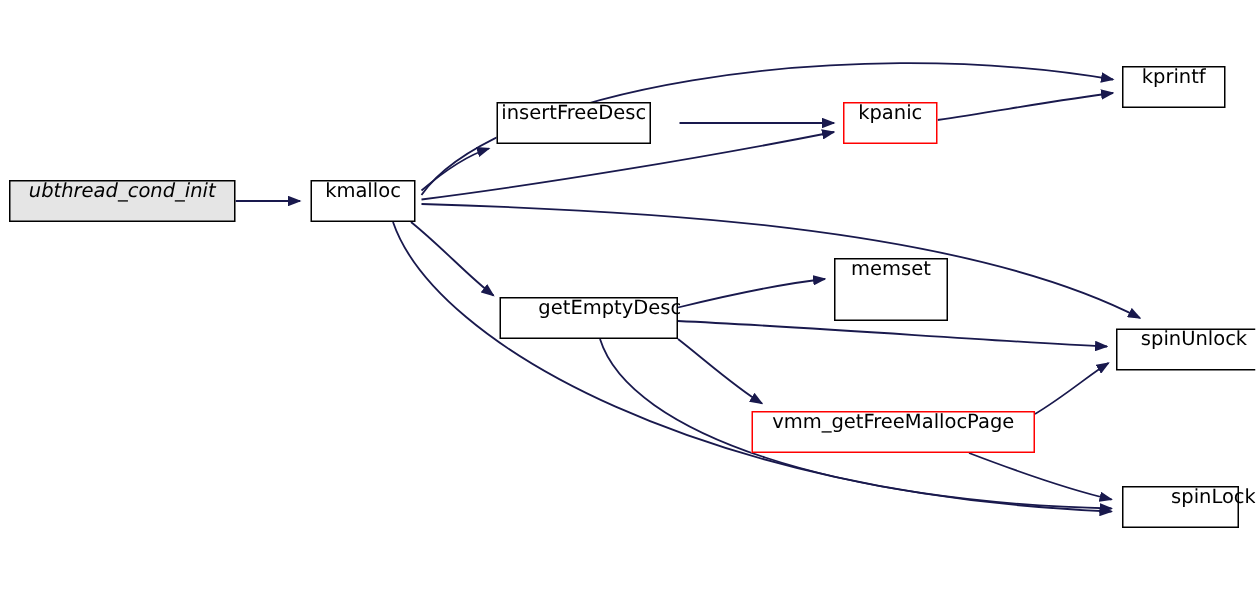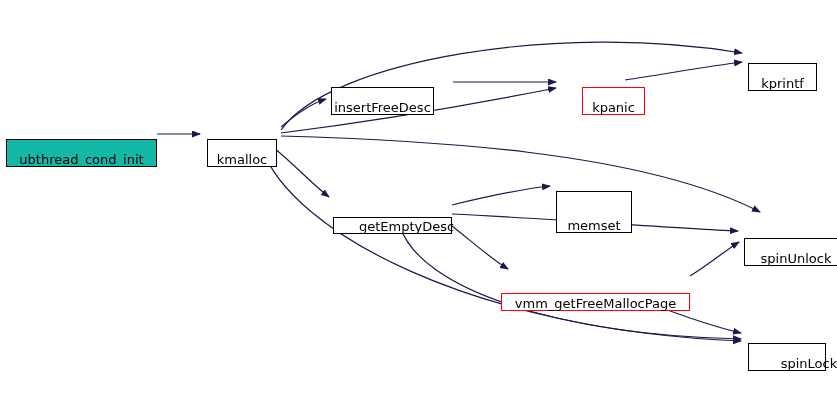--- a/index.html
+++ b/index.html
@@ -13,27 +13,26 @@
   #edges{position:absolute;left:0;top:0;width:837px;height:407px;}
   .node{
     position:absolute;
     box-sizing:border-box;
     border:1px solid #000000;
     background:#ffffff;
     color:#000000;
     font-size:13px;
     line-height:1;
     display:flex;
-    align-items:flex-end;
+    align-items:flex-start;
     justify-content:center;
     white-space:nowrap;
     letter-spacing:0px;
-    margin-top:19px;
   }
-  .node.highlight{background:#14b8a6;border-color:#000000;}
+  .node.highlight{background:#e5e5e5;border-color:#000000;font-style:italic;}
   .node.danger{border:1px solid #ff0000;background:#ffffff;}
   .node span{pointer-events:none;}
 </style>
 </head>
 <body>
 
 <div id="canvas">
 
   <svg id="edges" viewBox="0 0 837 407" xmlns="http://www.w3.org/2000/svg">
     <defs>
@@ -63,30 +62,30 @@
   <div id="node-layer">
       <div class="node highlight" style="left: 6px; top: 120px; width: 151px; height: 28px;">
         <span>ubthread_cond_init</span>
       </div>
       <div class="node" style="left: 207px; top: 120px; width: 70px; height: 28px;">
         <span>kmalloc</span>
       </div>
       <div class="node" style="left: 331px; top: 68px; width: 103px; height: 28px;">
         <span>insertFreeDesc</span>
       </div>
-      <div class="node" style="left: 333px; top: 198px; width: 119px; height: 17px; padding-left: 28px;">
+      <div class="node" style="left: 333px; top: 198px; width: 119px; height: 28px; padding-left: 28px;">
         <span>getEmptyDesc</span>
       </div>
-      <div class="node danger" style="left: 582px; top: 68px; width: 63px; height: 28px;">
+      <div class="node danger" style="left: 562px; top: 68px; width: 63px; height: 28px;">
         <span>kpanic</span>
       </div>
       <div class="node" style="left: 556px; top: 172px; width: 76px; height: 42px;">
         <span>memset</span>
       </div>
-      <div class="node danger" style="left: 501px; top: 274px; width: 189px; height: 18px;">
+      <div class="node danger" style="left: 501px; top: 274px; width: 189px; height: 28px;">
         <span>vmm_getFreeMallocPage</span>
       </div>
       <div class="node" style="left: 748px; top: 44px; width: 69px; height: 28px;">
         <span>kprintf</span>
       </div>
       <div class="node" style="left: 744px; top: 219px; width: 104px; height: 28px;">
         <span>spinUnlock</span>
       </div>
       <div class="node" style="left: 748px; top: 324px; width: 78px; height: 28px; padding-left: 44px;">
         <span>spinLock</span>

